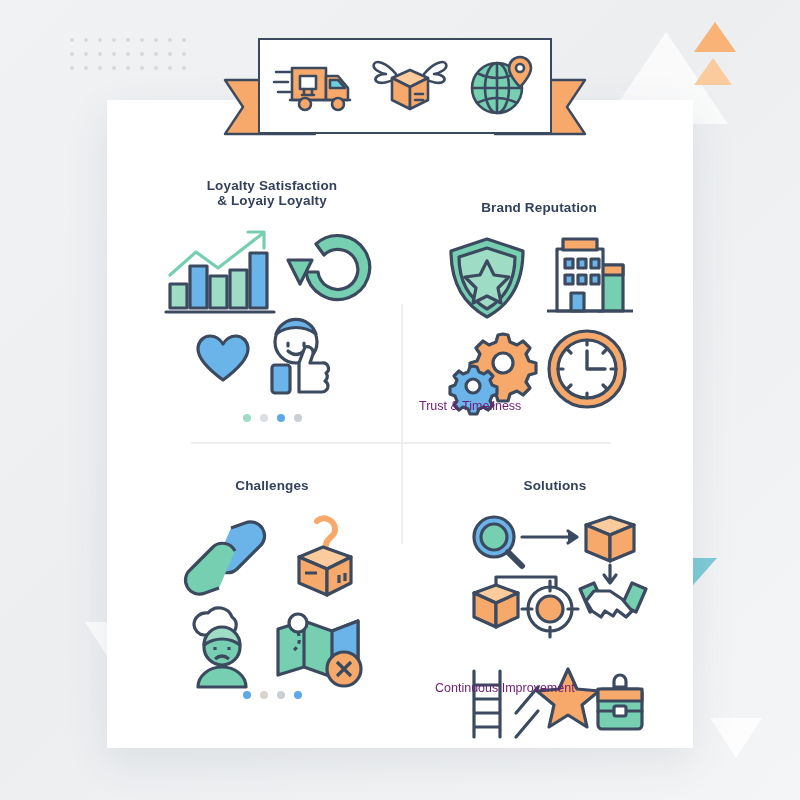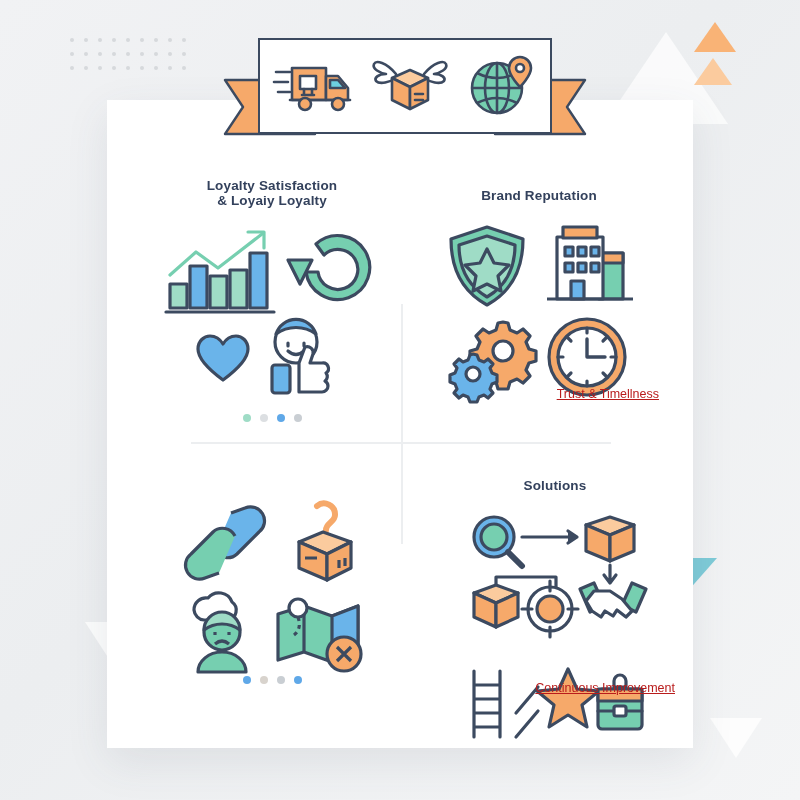--- a/index.html
+++ b/index.html
@@ -66,21 +66,21 @@
     display: flex; align-items: center; justify-content: center; gap: 18px;
   }
 
   
   .quad { position: absolute; }
   .q-title {
     font-size: 13.5px; font-weight: bold; color: #33415c;
     text-align: center; letter-spacing: .15px;
   }
   .q-caption {
-    font-size: 12.5px; color: #b91c1c; text-align: right; line-height: 1.45; text-decoration: underline;
+    font-size: 12.5px; color: #701a75; text-align: left; line-height: 1.45;
   }
   .icons { display: flex; flex-wrap: wrap; justify-content: center; align-items: center; }
 
   .dots { display: flex; gap: 9px; justify-content: center; }
   .dots i { width: 8px; height: 8px; border-radius: 50%; display: block; }
 
   svg { display: block; overflow: visible; }
 </style>
 </head>
 <body>
@@ -172,21 +172,21 @@
       </div>
 
       <div class="dots" style="margin-top:18px;">
         <i style="background:#9fdcc6"></i>
           <i style="background:#dcdfe2"></i>
           <i style="background:#5fa8e8"></i>
           <i style="background:#c9ced3"></i>
       </div>
     </div>
 
-    <div class="quad" style="left:312px; top:88px; width:240px;">
+    <div class="quad" style="left:312px; top:100px; width:240px;">
       <div class="q-title">Brand Reputation</div>
 
       <div class="icons" style="margin-top:20px; height:150px;">
 
         <svg width="92" height="86" viewBox="0 0 92 86">
           <g fill="#76cfb0" stroke="#3c4a60" stroke-width="3.2" stroke-linejoin="round">
             <path d="M46 4 L82 16 C82 50 68 70 46 82 C24 70 10 50 10 16 Z"></path>
             <path d="M46 13 L74 22 C74 48 63 64 46 74 C29 64 18 48 18 22 Z" fill="#9fdcc6"></path>
             <path d="M46 26 L53 40 L68 42 L57 53 L60 68 L46 61 L32 68 L35 53 L24 42 L39 40 Z" fill="#9fdcc6"></path>
           </g>
@@ -225,20 +225,21 @@
             <path d="M44 13 v5 M44 66 v5 M15 42 h5 M68 42 h5 M24 22 l4 4 M60 58 l4 4 M64 22 l-4 4 M28 58 l-4 4"></path>
             <path d="M44 42 V24 M44 42 H62" stroke-width="3.4"></path>
           </g>
         </svg>
       </div>
 
       <div class="q-caption" style="margin-top:12px;">Trust &amp; Timellness</div>
     </div>
 
     <div class="quad" style="left:40px; top:378px; width:250px;">
+      <div class="q-title">Challenges</div>
 
       <div class="icons" style="margin-top:22px; height:160px;">
 
         <svg width="92" height="80" viewBox="0 0 92 80">
           <g fill="none" stroke="#3c4a60" stroke-width="3.2" stroke-linejoin="round">
             <path d="M52 10 l14 -5 a14 14 0 0 1 14 24 l-22 22 a14 14 0 0 1 -22 -4" fill="#6ab4ea"></path>
             <path d="M40 70 l-14 5 a14 14 0 0 1 -14 -24 l22 -22 a14 14 0 0 1 22 4" fill="#76cfb0"></path>
           </g>
         </svg>
 

